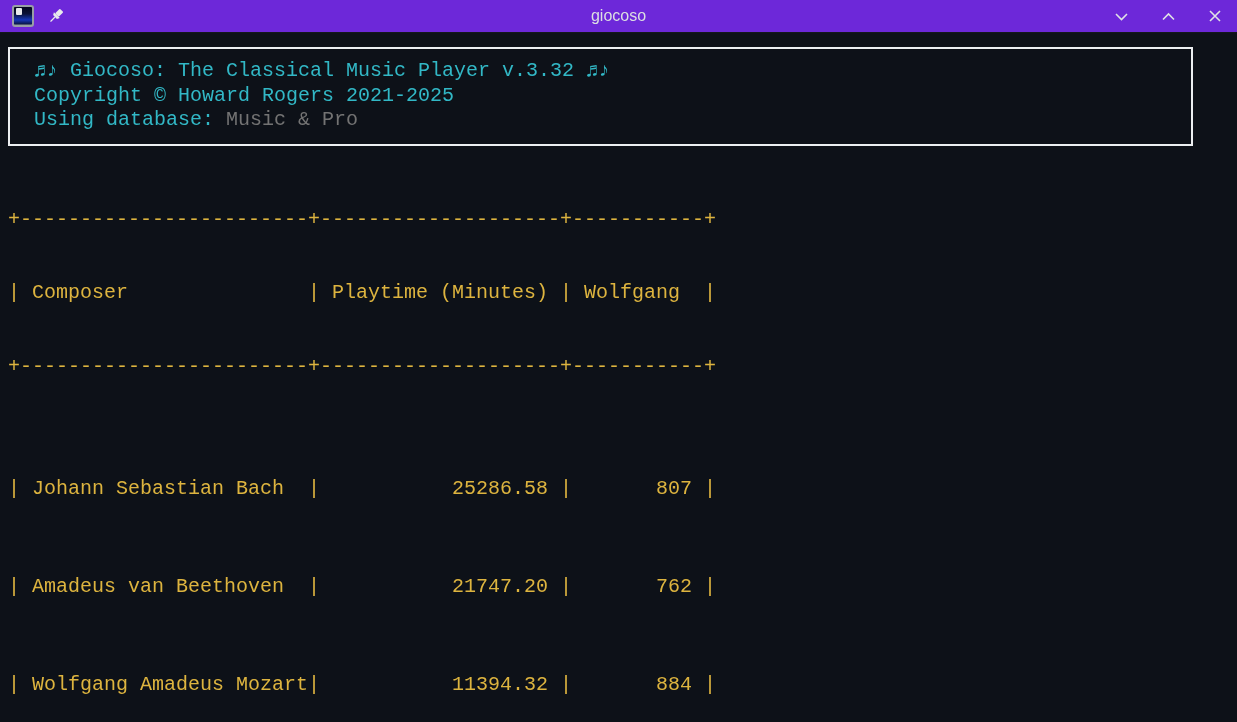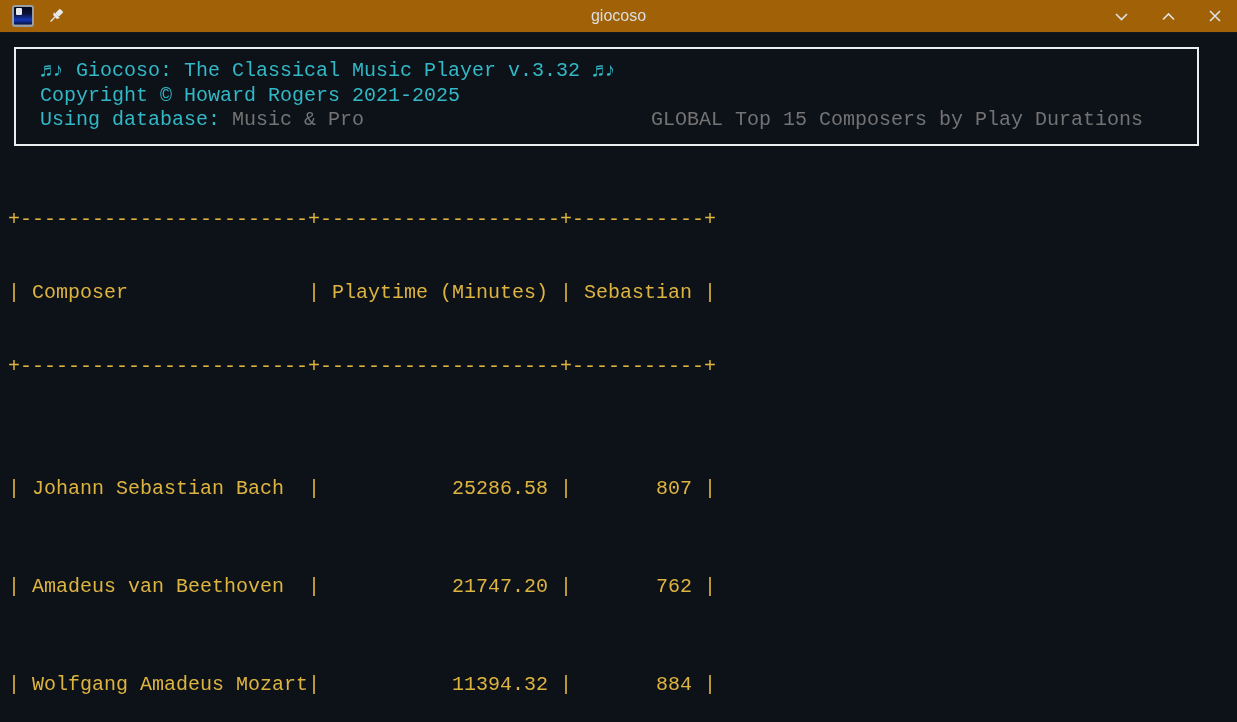--- a/index.html
+++ b/index.html
@@ -7,21 +7,21 @@
   body {
     background: #0d1118;
     font-family: "Liberation Mono", monospace;
     overflow: hidden;
     position: relative;
   }
 
   
   .titlebar {
     height: 33px;
-    background: #a16207;
+    background: #6d28d9;
     display: flex;
     align-items: center;
     padding: 0 12px;
     position: relative;
     border-bottom: 1px solid #14171c;
   }
   .tb-left { display: flex; align-items: center; gap: 12px; }
   .app-icon {
     width: 22px; height: 22px;
     border: 2px solid #989ea6;
@@ -52,21 +52,20 @@
 
   
   .terminal {
     padding: 14px 0 0 8px;
     color: #e8eaec;
     font-size: 20px;
     line-height: 24.5px;
   }
 
   .header-box {
-    margin-left: 6px;
     width: 1185px;
     border: 2px solid #eceff1;
     padding: 10px 0 11px 24px;
     position: relative;
   }
   .cyan   { color: #32b8c6; }
   .yellow { color: #737373; }
   .report-title {
     position: absolute;
     right: 54px;
@@ -123,27 +122,26 @@
     </button>
   </div>
 </div>
 
 <div class="terminal">
 
   <div class="header-box">
     <div class="hline cyan">♬♪ Giocoso: The Classical Music Player v.3.32 ♬♪</div>
     <div class="hline cyan">Copyright © Howard Rogers 2021-2025</div>
     <div class="hline"><span class="cyan">Using database: </span><span class="yellow">Music &amp; Pro</span></div>
-    <div class="report-title yellow">GLOBAL Top 15 Composers by Play Durations</div>
   </div>
 
   <div class="tbl">
     <div class="hline">+------------------------+--------------------+-----------+</div>
     <div class="trow">
-      <span class="pipe">|</span><span class="th-name">Composer</span><span class="pipe">|</span><span class="th-num">Playtime (Minutes)</span><span class="pipe">|</span><span class="th-count">Sebastian</span><span class="pipe">|</span>
+      <span class="pipe">|</span><span class="th-name">Composer</span><span class="pipe">|</span><span class="th-num">Playtime (Minutes)</span><span class="pipe">|</span><span class="th-count">Wolfgang</span><span class="pipe">|</span>
     </div>
     <div class="hline">+------------------------+--------------------+-----------+</div>
     <div>
   <div class="trow">
     <span class="pipe">|</span><span class="cell-name">Johann Sebastian Bach</span><span class="pipe">|</span><span class="cell-num">25286.58</span><span class="pipe">|</span><span class="cell-count">807</span><span class="pipe">|</span>
   </div>
 
   <div class="trow">
     <span class="pipe">|</span><span class="cell-name">Amadeus van Beethoven</span><span class="pipe">|</span><span class="cell-num">21747.20</span><span class="pipe">|</span><span class="cell-count">762</span><span class="pipe">|</span>
   </div>

